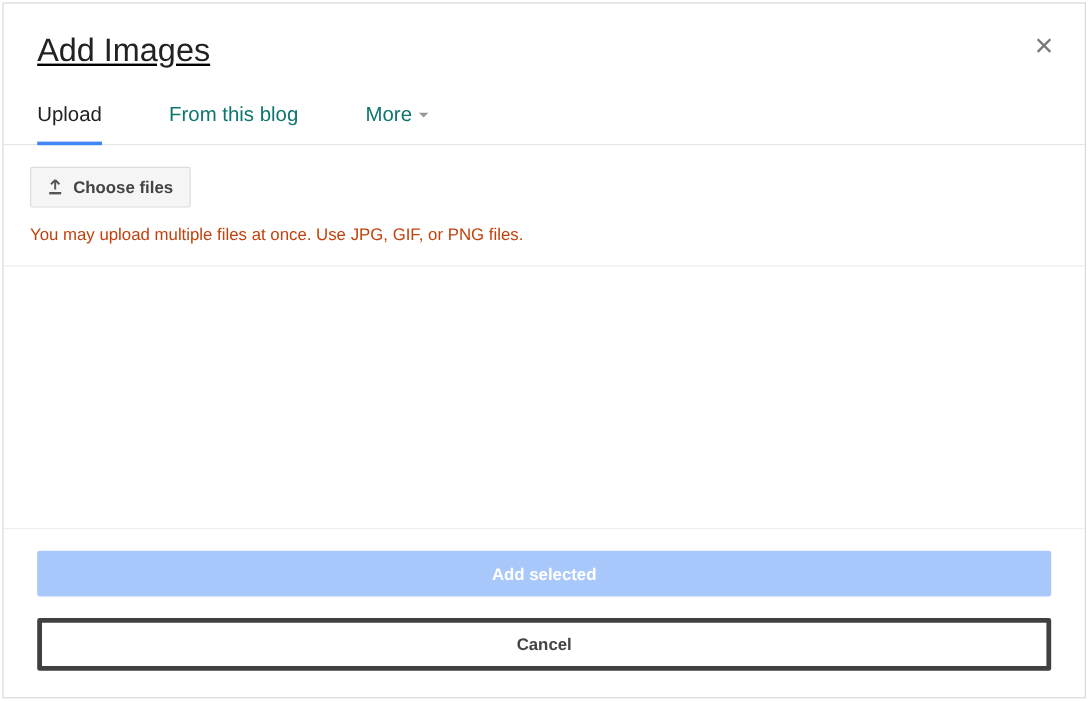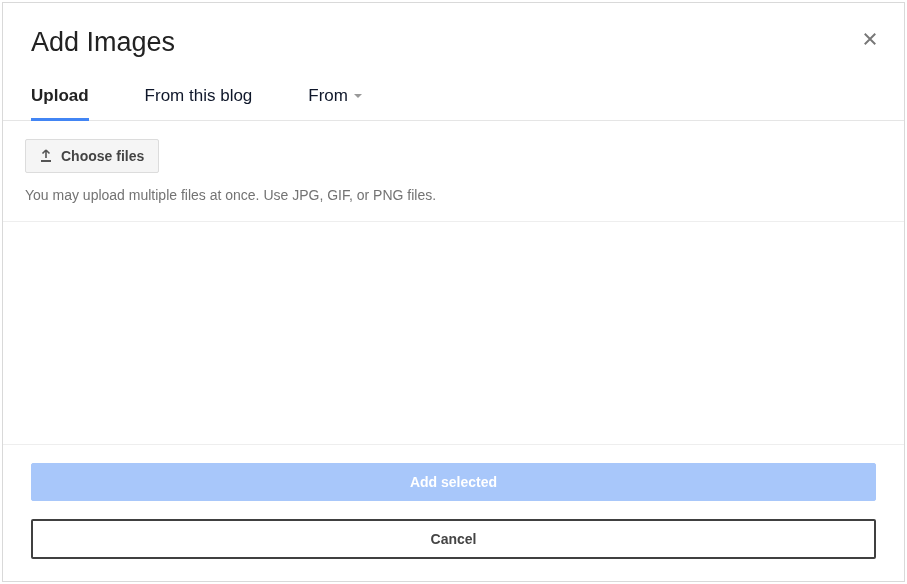--- a/index.html
+++ b/index.html
@@ -19,20 +19,21 @@
       margin: 2px;
       border: 1px solid #d9d9d9;
       background: #fff;
       display: flex;
       flex-direction: column;
       position: relative;
     }
     .header {
       padding: 24px 28px 0 28px;
       position: relative;
+      text-decoration: underline;
     }
     .title {
       font-size: 27px;
       font-weight: 400;
       color: #222;
       margin-bottom: 28px;
     }
     .close-btn {
       position: absolute;
       top: 26px;
@@ -46,29 +47,29 @@
       text-align: center;
     }
     .tabs {
       display: flex;
       gap: 56px;
       padding: 0 28px;
       border-bottom: 1px solid #e5e5e5;
     }
     .tab {
       font-size: 17px;
-      color: #0f172a;
+      color: #0f766e;
       padding-bottom: 14px;
       cursor: pointer;
       display: flex;
       align-items: center;
       gap: 6px;
     }
     .tab.active {
-      font-weight: bold;
+      font-weight: normal;
       color: #222;
       border-bottom: 3px solid #4285f4;
       margin-bottom: -1px;
       padding-bottom: 12px;
       align-items: center;
     }
     .dropdown-arrow {
       width: 0;
       height: 0;
       border-left: 4px solid transparent;
@@ -102,21 +103,21 @@
       width: 12px;
       height: 14px;
       position: relative;
       display: inline-block;
     }
     .upload-icon svg {
       display: block;
     }
     .hint-text {
       font-size: 14px;
-      color: #737373;
+      color: #c2410c;
       margin-top: 14px;
     }
     .empty-area {
       flex: 1;
     }
     .footer {
       padding: 18px 28px 22px 28px;
       border-top: 1px solid #eee;
       display: flex;
       gap: 18px;
@@ -131,21 +132,21 @@
       border: 1px solid transparent;
     }
     .btn-primary {
       background: #a8c7fa;
       color: #fff;
       border-color: #a8c7fa;
     }
     .btn-secondary {
       background: #fff;
       color: #444;
-      border: 2px solid #404040;
+      border: 4px solid #404040;
     }
   </style>
 </head>
 <body>
 
 <div class="dialog">
   <div class="header">
     <div class="title">Add Images</div>
     <div class="close-btn">
       <svg viewBox="0 0 16 16" width="14" height="14">
@@ -155,21 +156,21 @@
   </div>
 
   <div class="tabs">
     <div class="tab active">
       <span>Upload</span>
     </div>
     <div class="tab">
       <span>From this blog</span>
     </div>
     <div class="tab">
-      <span>From</span>
+      <span>More</span>
       <span class="dropdown-arrow"></span>
     </div>
   </div>
 
   <div class="content">
     <div class="upload-section">
       <button class="choose-files-btn">
         <span class="upload-icon">
           <svg width="12" height="14" viewBox="0 0 12 14">
             <path d="M6 1 L6 9 M6 1 L2.5 4.5 M6 1 L9.5 4.5" stroke="#555" stroke-width="1.6" fill="none"></path>

